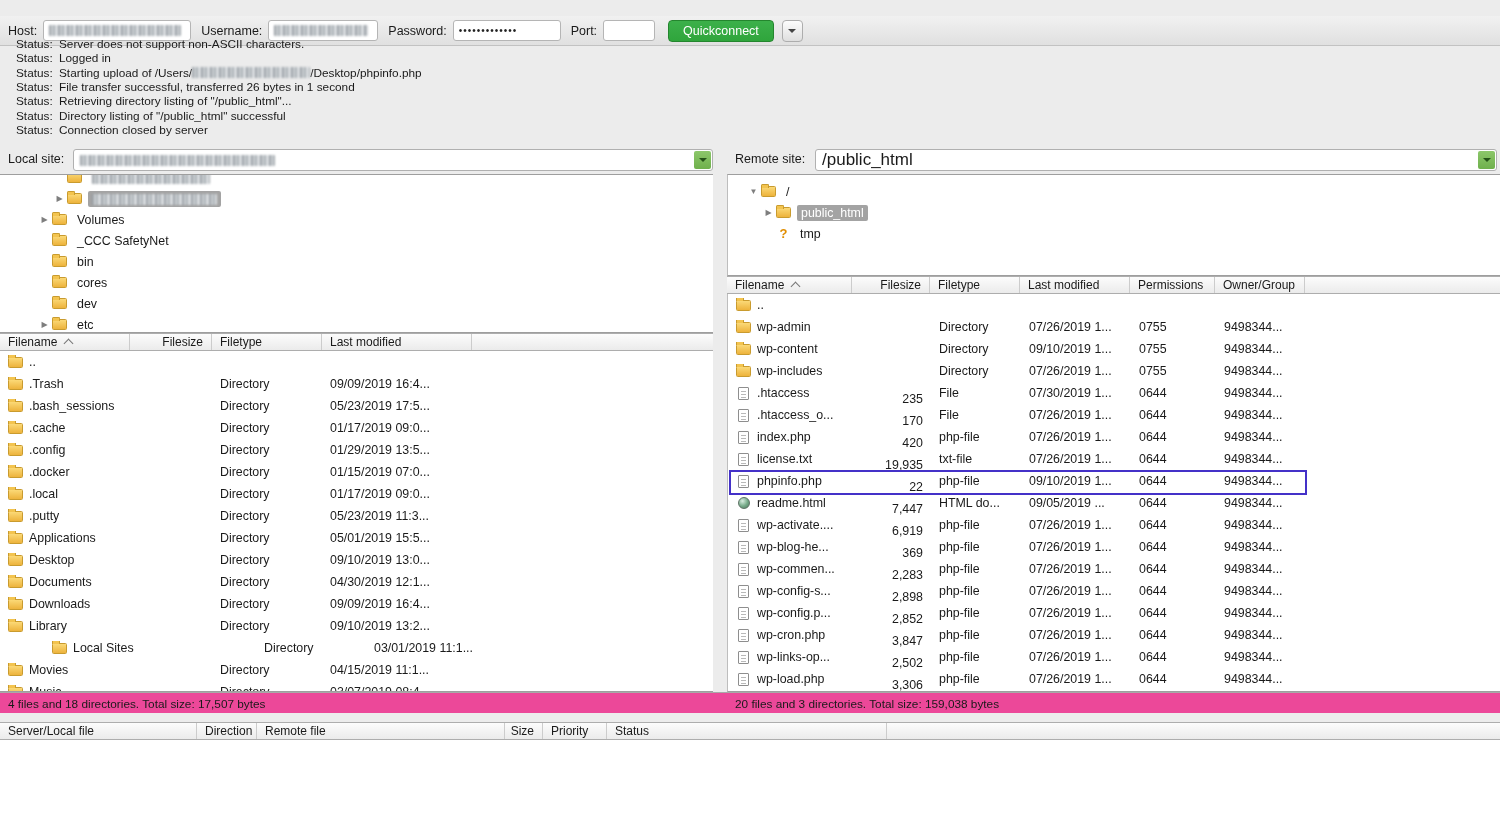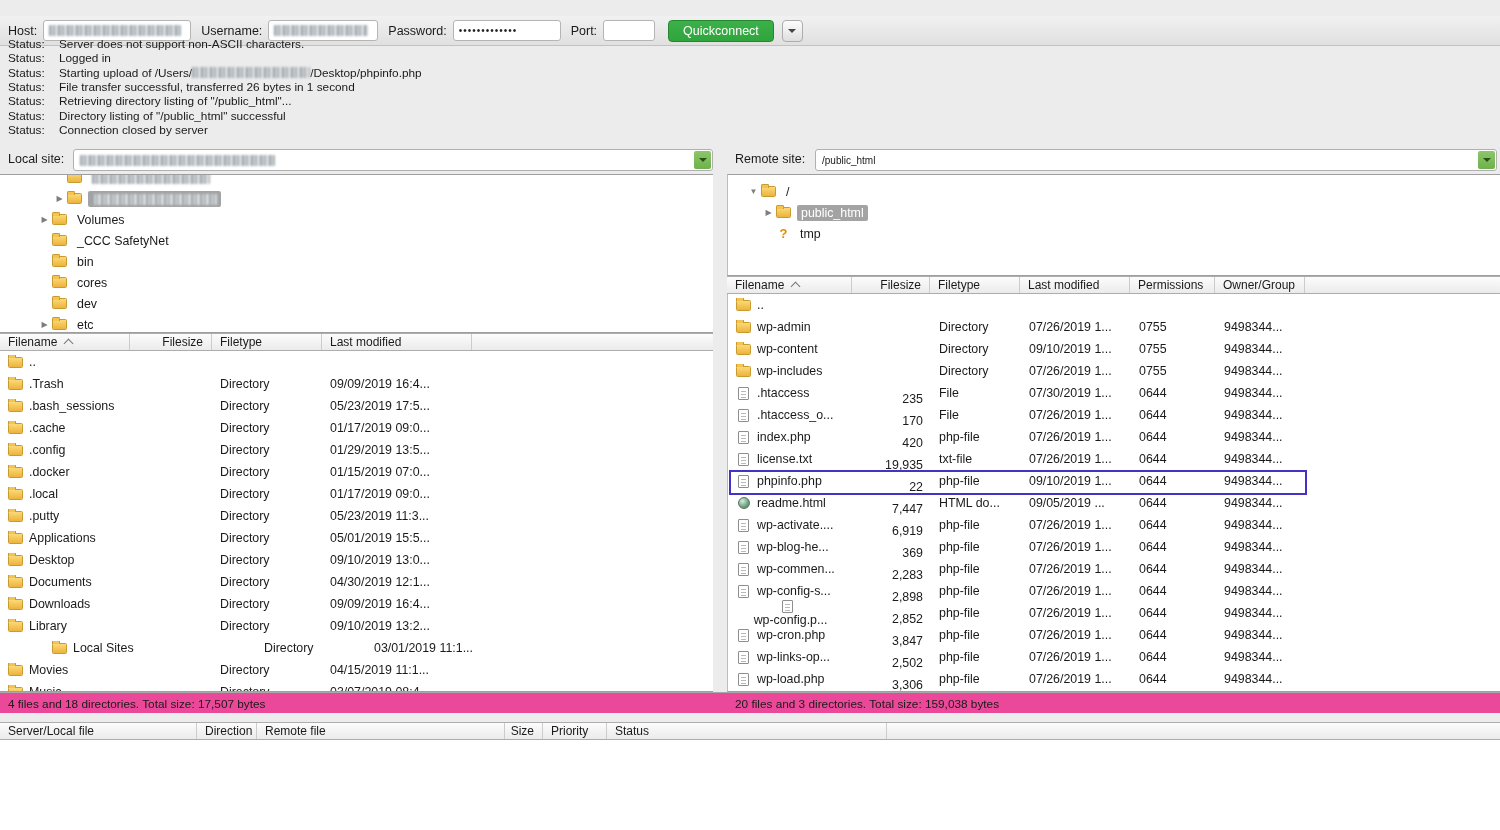--- a/index.html
+++ b/index.html
@@ -42,36 +42,36 @@
     background:linear-gradient(#fdfdfd,#dfdfdf);
     border:1px solid #adadad; border-radius:4px;
     display:flex; align-items:center; justify-content:center;
   }
   .darr { width:0; height:0; border:4px solid transparent; border-top-color:#444; margin-top:4px; }
   .darr-g { width:0; height:0; border:4px solid transparent; border-top-color:#245317; margin-top:4px; }
 
   
   .status-log { position:absolute; top:31px; left:0; width:1500px; height:114px; padding-top:6px; }
   .status-line { display:flex; height:14.3px; align-items:center; font-size:11.8px; }
-  .status-line .lbl { width:59px; padding-left:8px; flex:none; }
+  .status-line .lbl { width:59px; padding-left:16px; flex:none; }
   .status-line .msg { display:flex; align-items:center; }
 
   
   .redact {
     display:inline-block; height:11px; border-radius:1px; vertical-align:middle;
     background:repeating-linear-gradient(90deg,#9aa0a6 0 2px,#cfd3d6 2px 4px,#aab0b5 4px 6px,#dcdfe2 6px 9px);
     filter:blur(1.1px);
   }
 
   
   .site-label { position:absolute; font-size:12.5px; }
   .combo {
     position:absolute; height:22px; background:#fff;
     border:1px solid #b0b0b0; border-radius:3px;
-    display:flex; align-items:center; padding:0 24px 0 6px; font-size:10px;
+    display:flex; align-items:center; padding:0 24px 0 6px; font-size:17px;
   }
   .combo-drop {
     position:absolute; right:1px; top:1px; bottom:1px; width:17px;
     background:linear-gradient(#8cc76a,var(--dd));
     border-radius:2px; display:flex; align-items:center; justify-content:center;
   }
 
   
   .panel-white { position:absolute; background:#fff; border-top:1px solid #9e9e9e; border-bottom:1px solid #9e9e9e; overflow:hidden; }
   .rt-border { border-left:1px solid #bdbdbd; }
@@ -619,21 +619,21 @@
         <span class="fileic"></span>
         <span>wp-config-s...</span>
       </div>
       <div class="cell right" style="width: 78px;">2,898</div>
       <div class="cell" style="width: 90px;">php-file</div>
       <div class="cell" style="width: 110px;">07/26/2019 1...</div>
       <div class="cell" style="width: 85px;">0644</div>
       <div class="cell" style="width: 90px;">9498344...</div>
     </div>
     <div class="file-row">
-      <div class="cell namecell" style="width: 125px; flex-direction: column;">
+      <div class="cell namecell" style="width: 125px;">
         <span class="fileic"></span>
         <span>wp-config.p...</span>
       </div>
       <div class="cell right" style="width: 78px;">2,852</div>
       <div class="cell" style="width: 90px;">php-file</div>
       <div class="cell" style="width: 110px;">07/26/2019 1...</div>
       <div class="cell" style="width: 85px;">0644</div>
       <div class="cell" style="width: 90px;">9498344...</div>
     </div>
     <div class="file-row">

